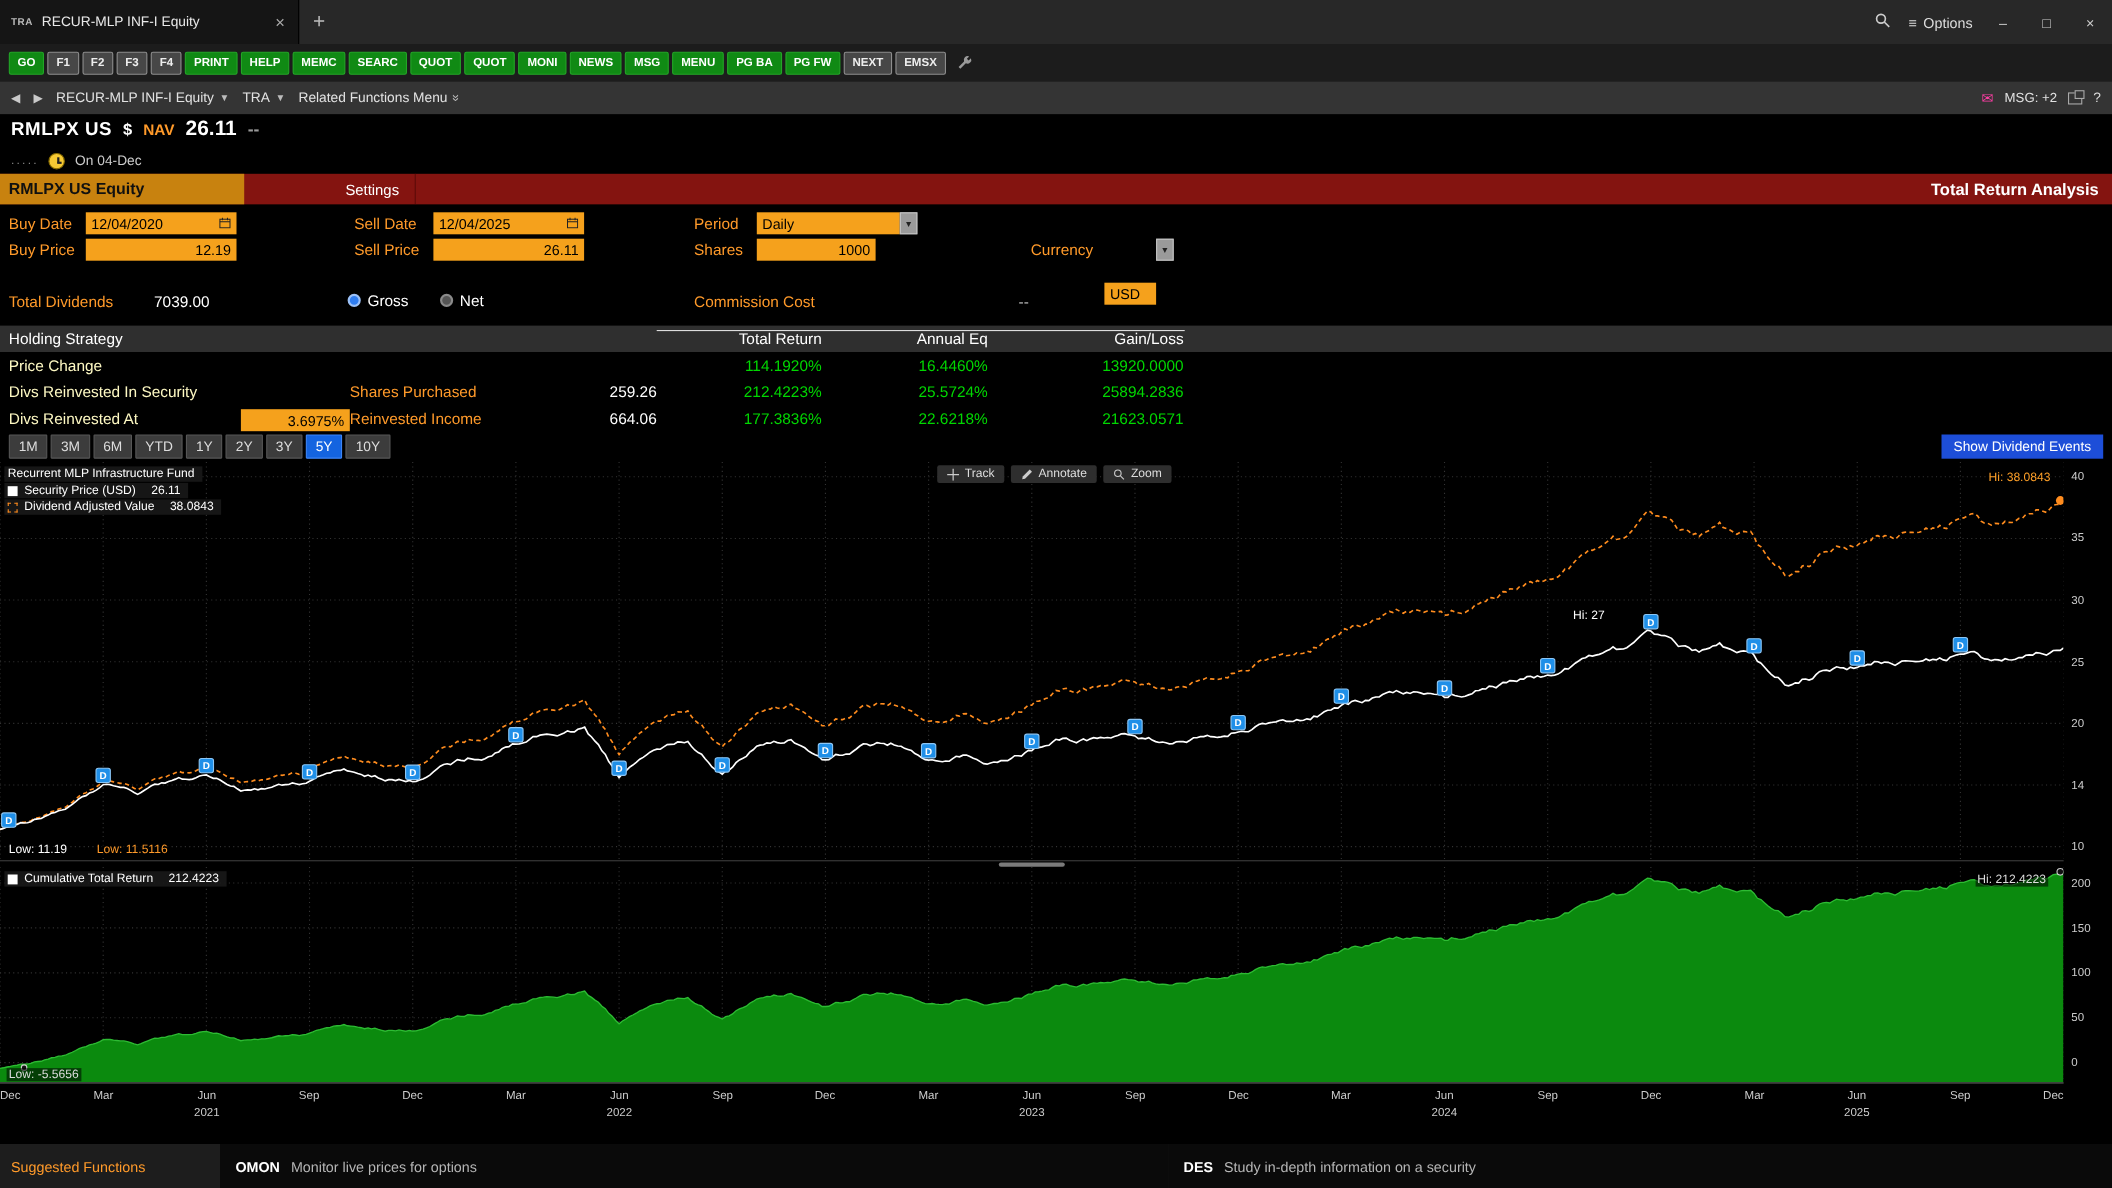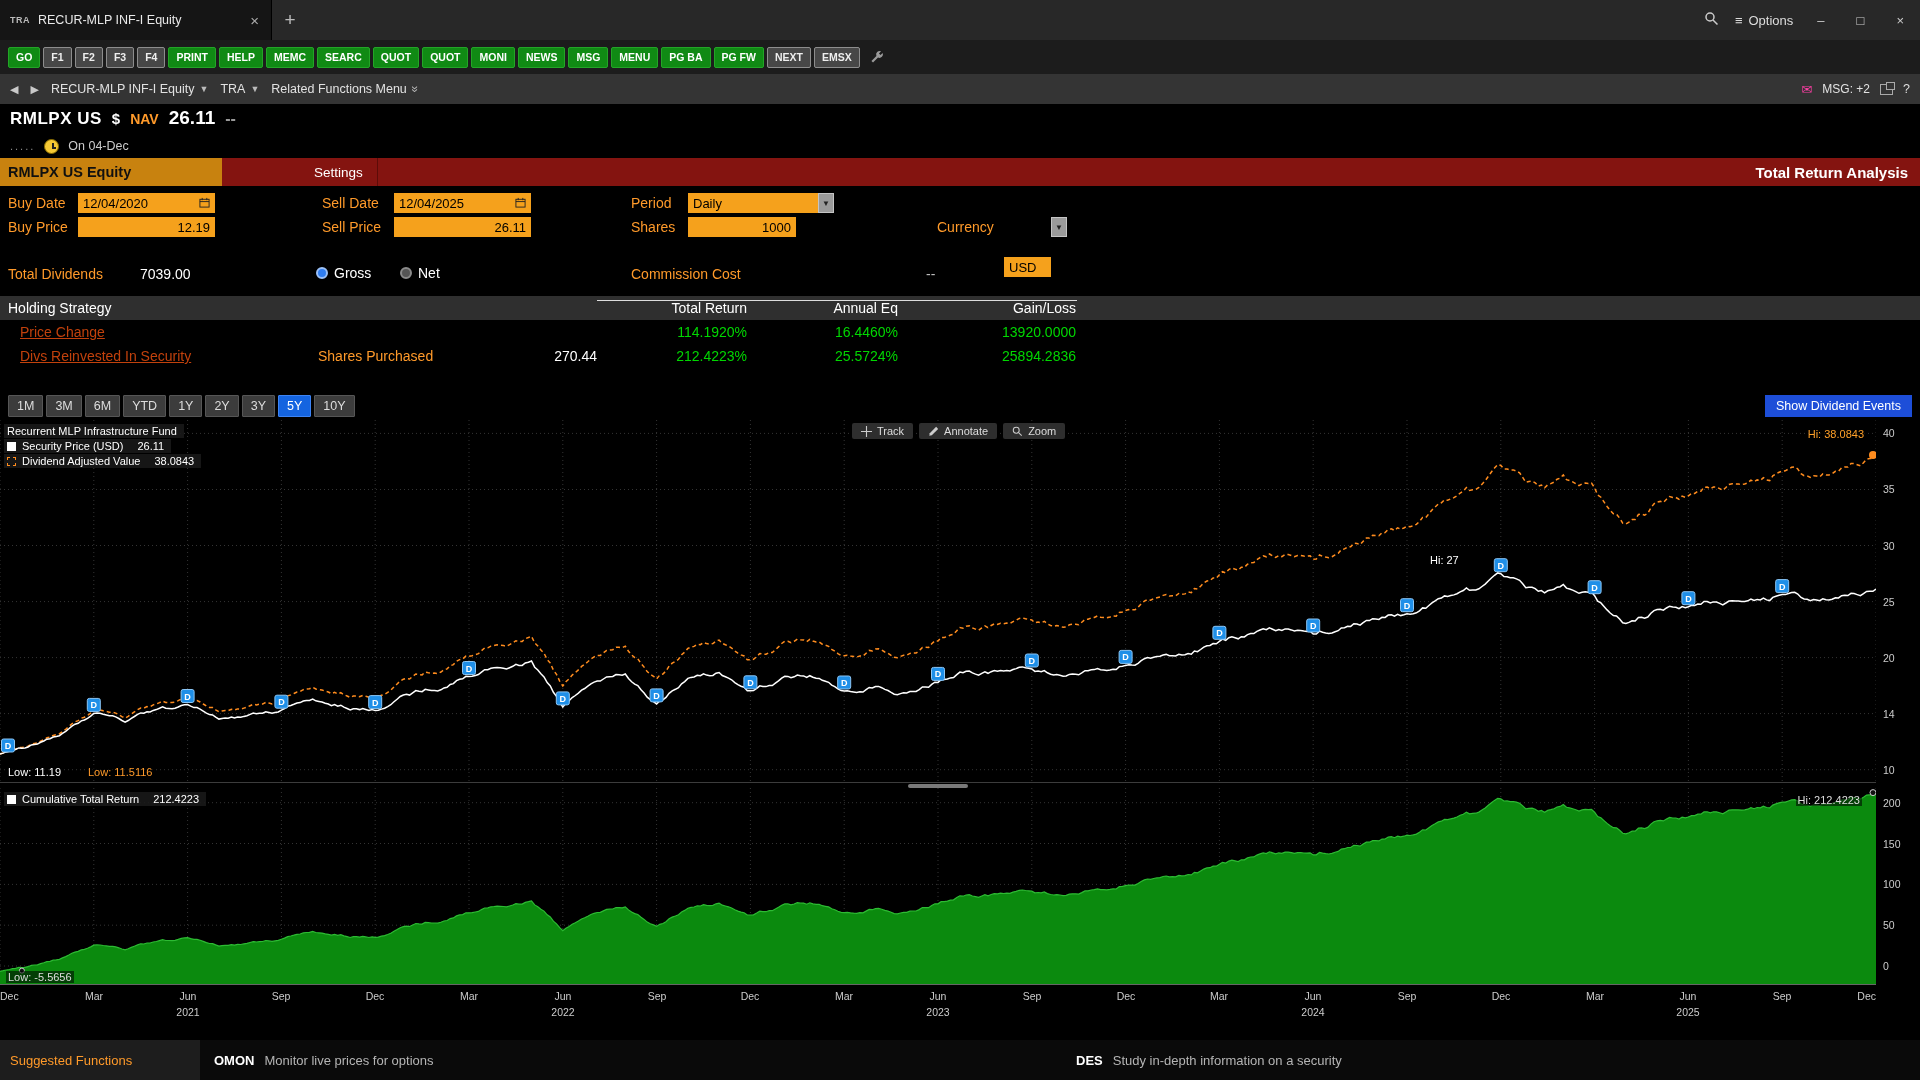--- a/index.html
+++ b/index.html
@@ -73,21 +73,21 @@
   .htable{position:relative;height:96px;font-size:14px;background:#000;}
   .thead{position:absolute;top:0;left:0;right:0;height:24px;background:#2f2f2f;}
   .thead span{position:absolute;top:4px;color:#fff;white-space:nowrap;}
   .th-strategy{left:8px;}
   .th-tr{left:617px;width:130px;text-align:right;}
   .th-ae{left:767px;width:131px;text-align:right;}
   .th-gl{left:918px;width:158px;text-align:right;}
   .th-line{position:absolute;bottom:0;left:597px;width:480px;height:1px;background:#ddd;}
   .trow{position:absolute;left:0;right:0;height:24px;}
   .trow span{position:absolute;top:4px;white-space:nowrap;}
-  .t-label{left:20px;color:#c2410c;text-decoration:underline;}
+  .t-label{left:8px;color:#fef9c3;}
   .t-sub{left:318px;color:#ff9a2a;}
   .t-subval{left:480px;width:117px;text-align:right;color:#fff;}
   .t-tr{left:617px;width:130px;text-align:right;color:#00d700;}
   .t-ae{left:767px;width:131px;text-align:right;color:#00d700;}
   .t-gl{left:918px;width:158px;text-align:right;color:#00d700;}
   .rate-field{position:absolute;left:219px;top:2px;width:99px;height:20px;background:#f5a11c;color:#000;font-size:13px;display:flex;align-items:center;justify-content:flex-end;padding:0 5px;}
 
   
   .rangerow{height:28px;display:flex;align-items:center;gap:14px;padding:0 8px;background:#000;}
   .rtab{height:22px;background:#3c3c3c;color:#ddd;font-size:12.5px;border:1px solid #565656;display:flex;align-items:center;justify-content:center;padding:0 8px;border-radius:1px;}
@@ -304,24 +304,33 @@
     </div>
     <div class="trow" style="top:24px;">
       <span class="t-label">Price Change</span>
       <span class="t-tr">114.1920%</span>
       <span class="t-ae">16.4460%</span>
       <span class="t-gl">13920.0000</span>
     </div>
     <div class="trow" style="top:48px;">
       <span class="t-label">Divs Reinvested In Security</span>
       <span class="t-sub">Shares Purchased</span>
-      <span class="t-subval">270.44</span>
+      <span class="t-subval">259.26</span>
       <span class="t-tr">212.4223%</span>
       <span class="t-ae">25.5724%</span>
       <span class="t-gl">25894.2836</span>
+    </div>
+    <div class="trow" style="top:72px;">
+      <span class="t-label">Divs Reinvested At</span>
+      <span class="rate-field">3.6975%</span>
+      <span class="t-sub">Reinvested Income</span>
+      <span class="t-subval">664.06</span>
+      <span class="t-tr">177.3836%</span>
+      <span class="t-ae">22.6218%</span>
+      <span class="t-gl">21623.0571</span>
     </div>
   </div>
 
   <div class="rangerow">
     <span id="range-tabs" style="display:flex;gap:3px;">
         <div class="rtab">1M</div>
         <div class="rtab">3M</div>
         <div class="rtab">6M</div>
         <div class="rtab">YTD</div>
         <div class="rtab">1Y</div>

